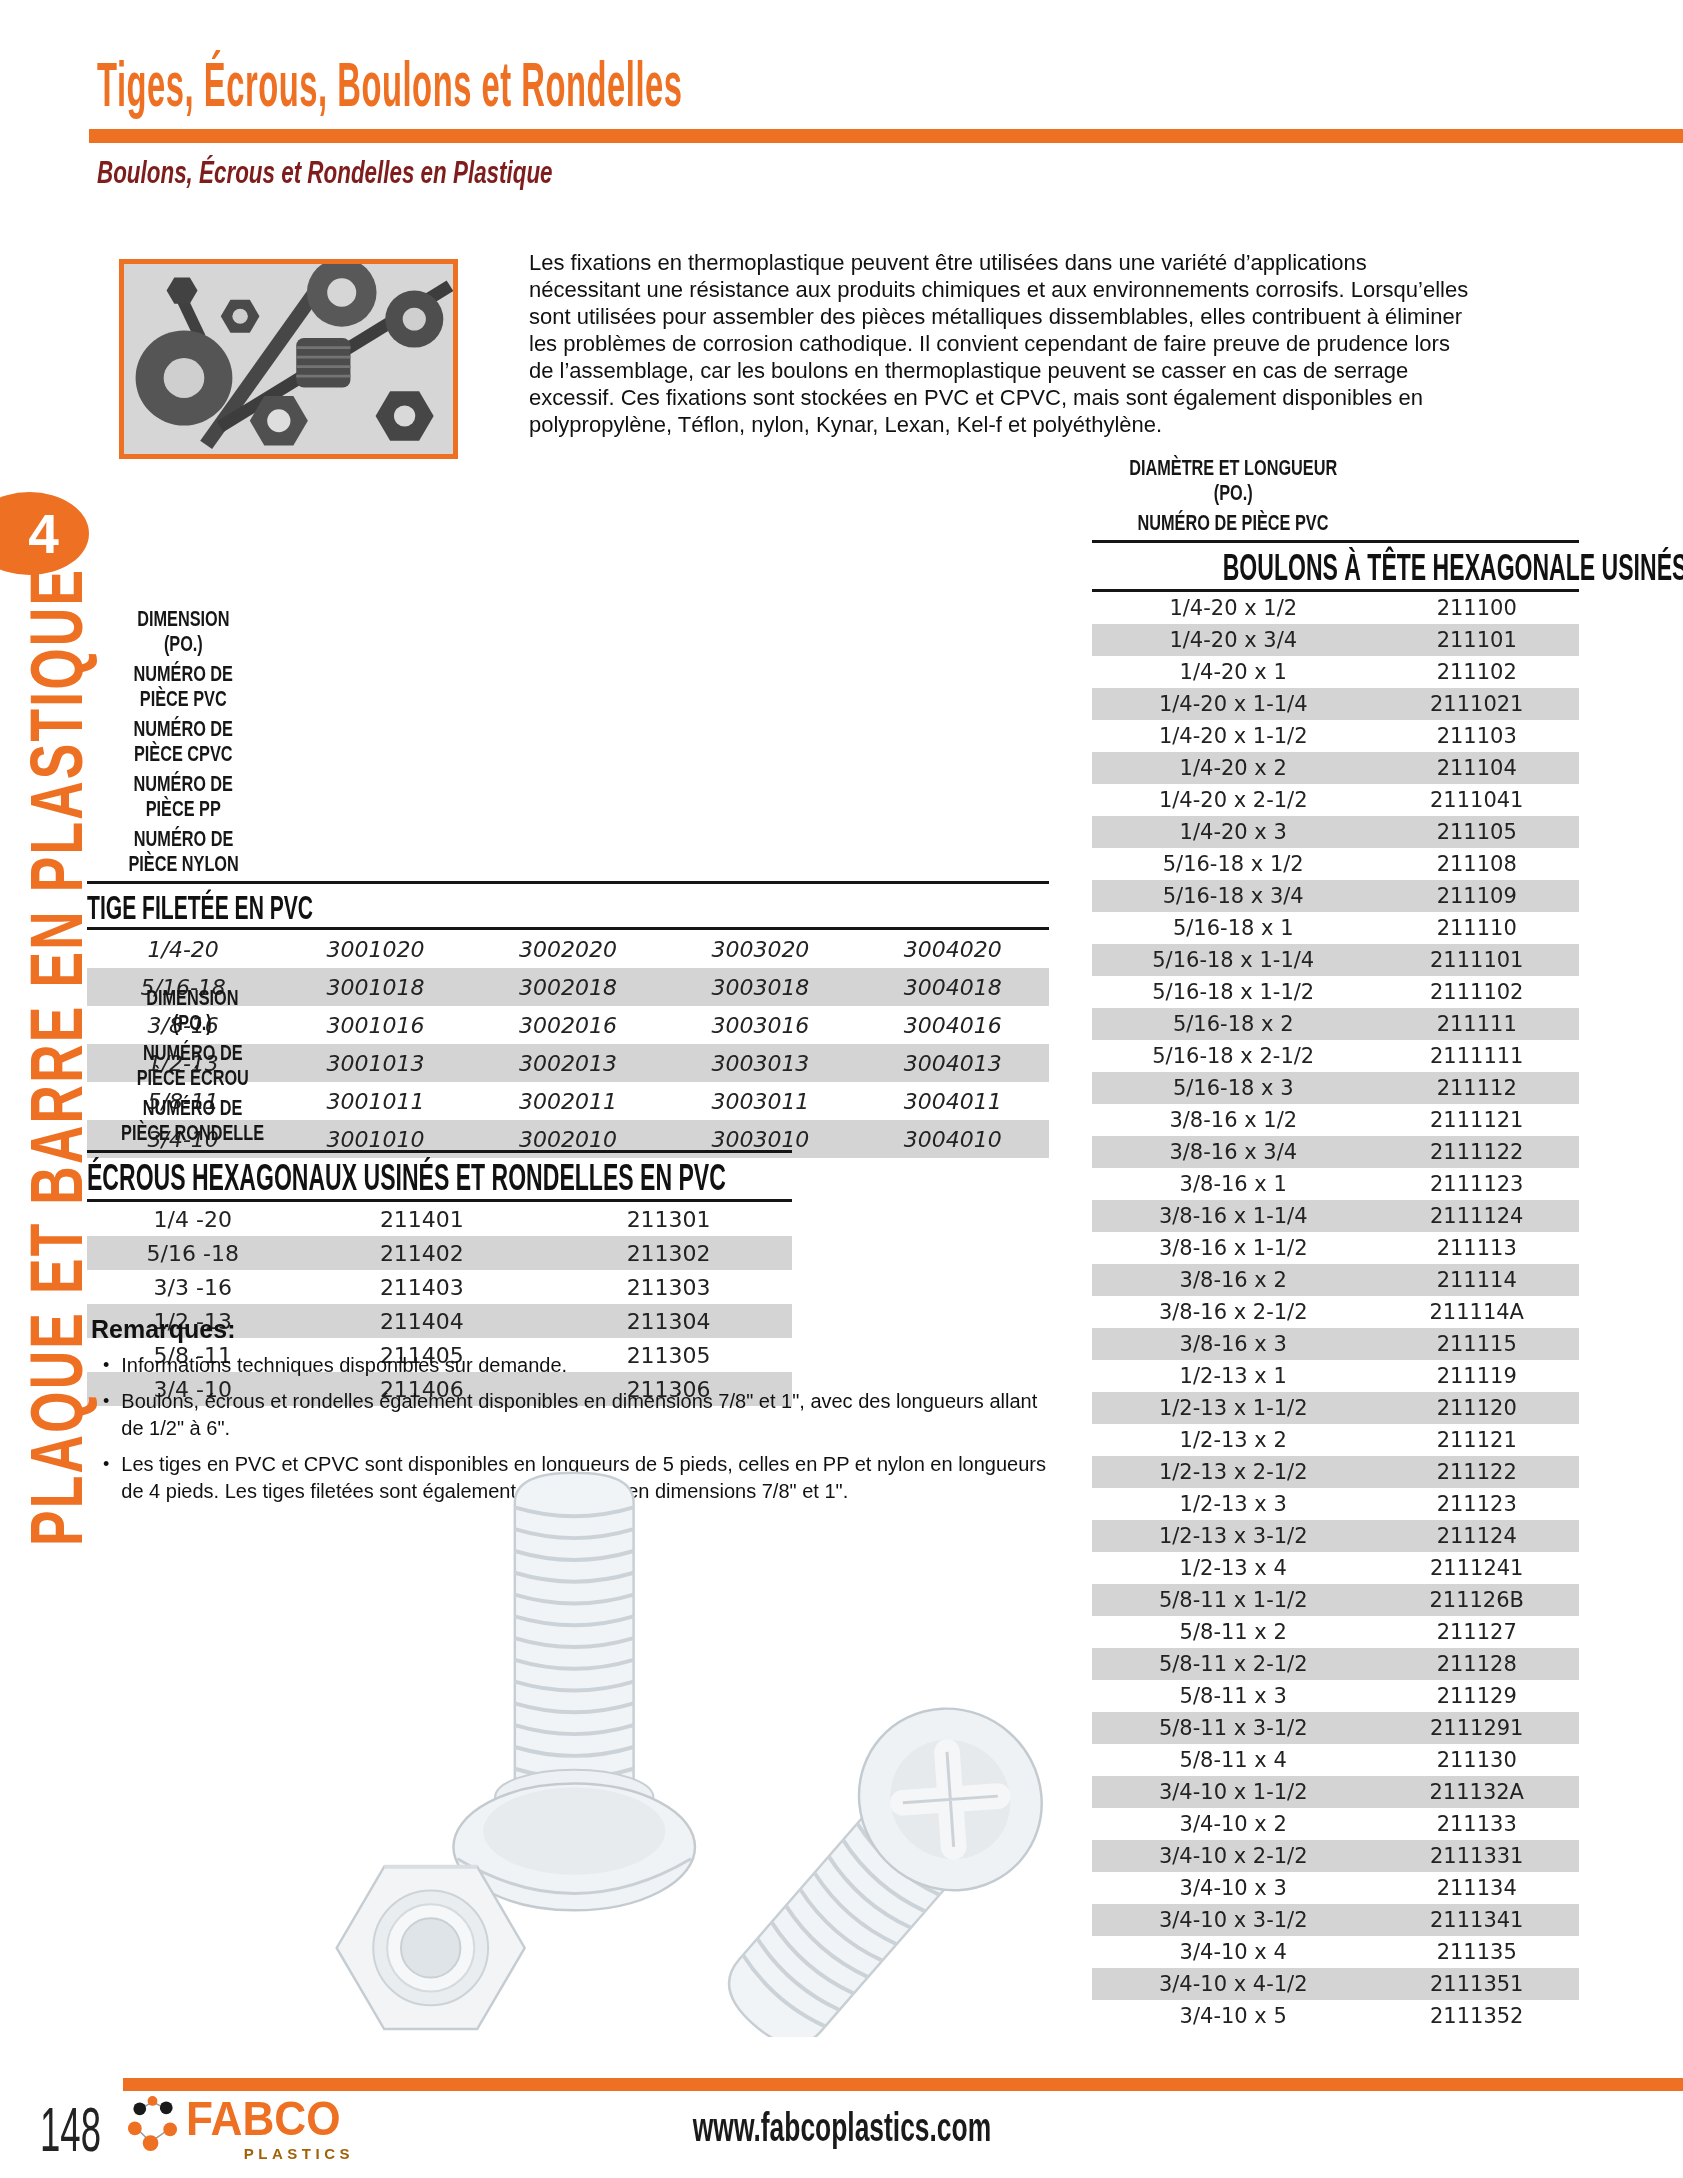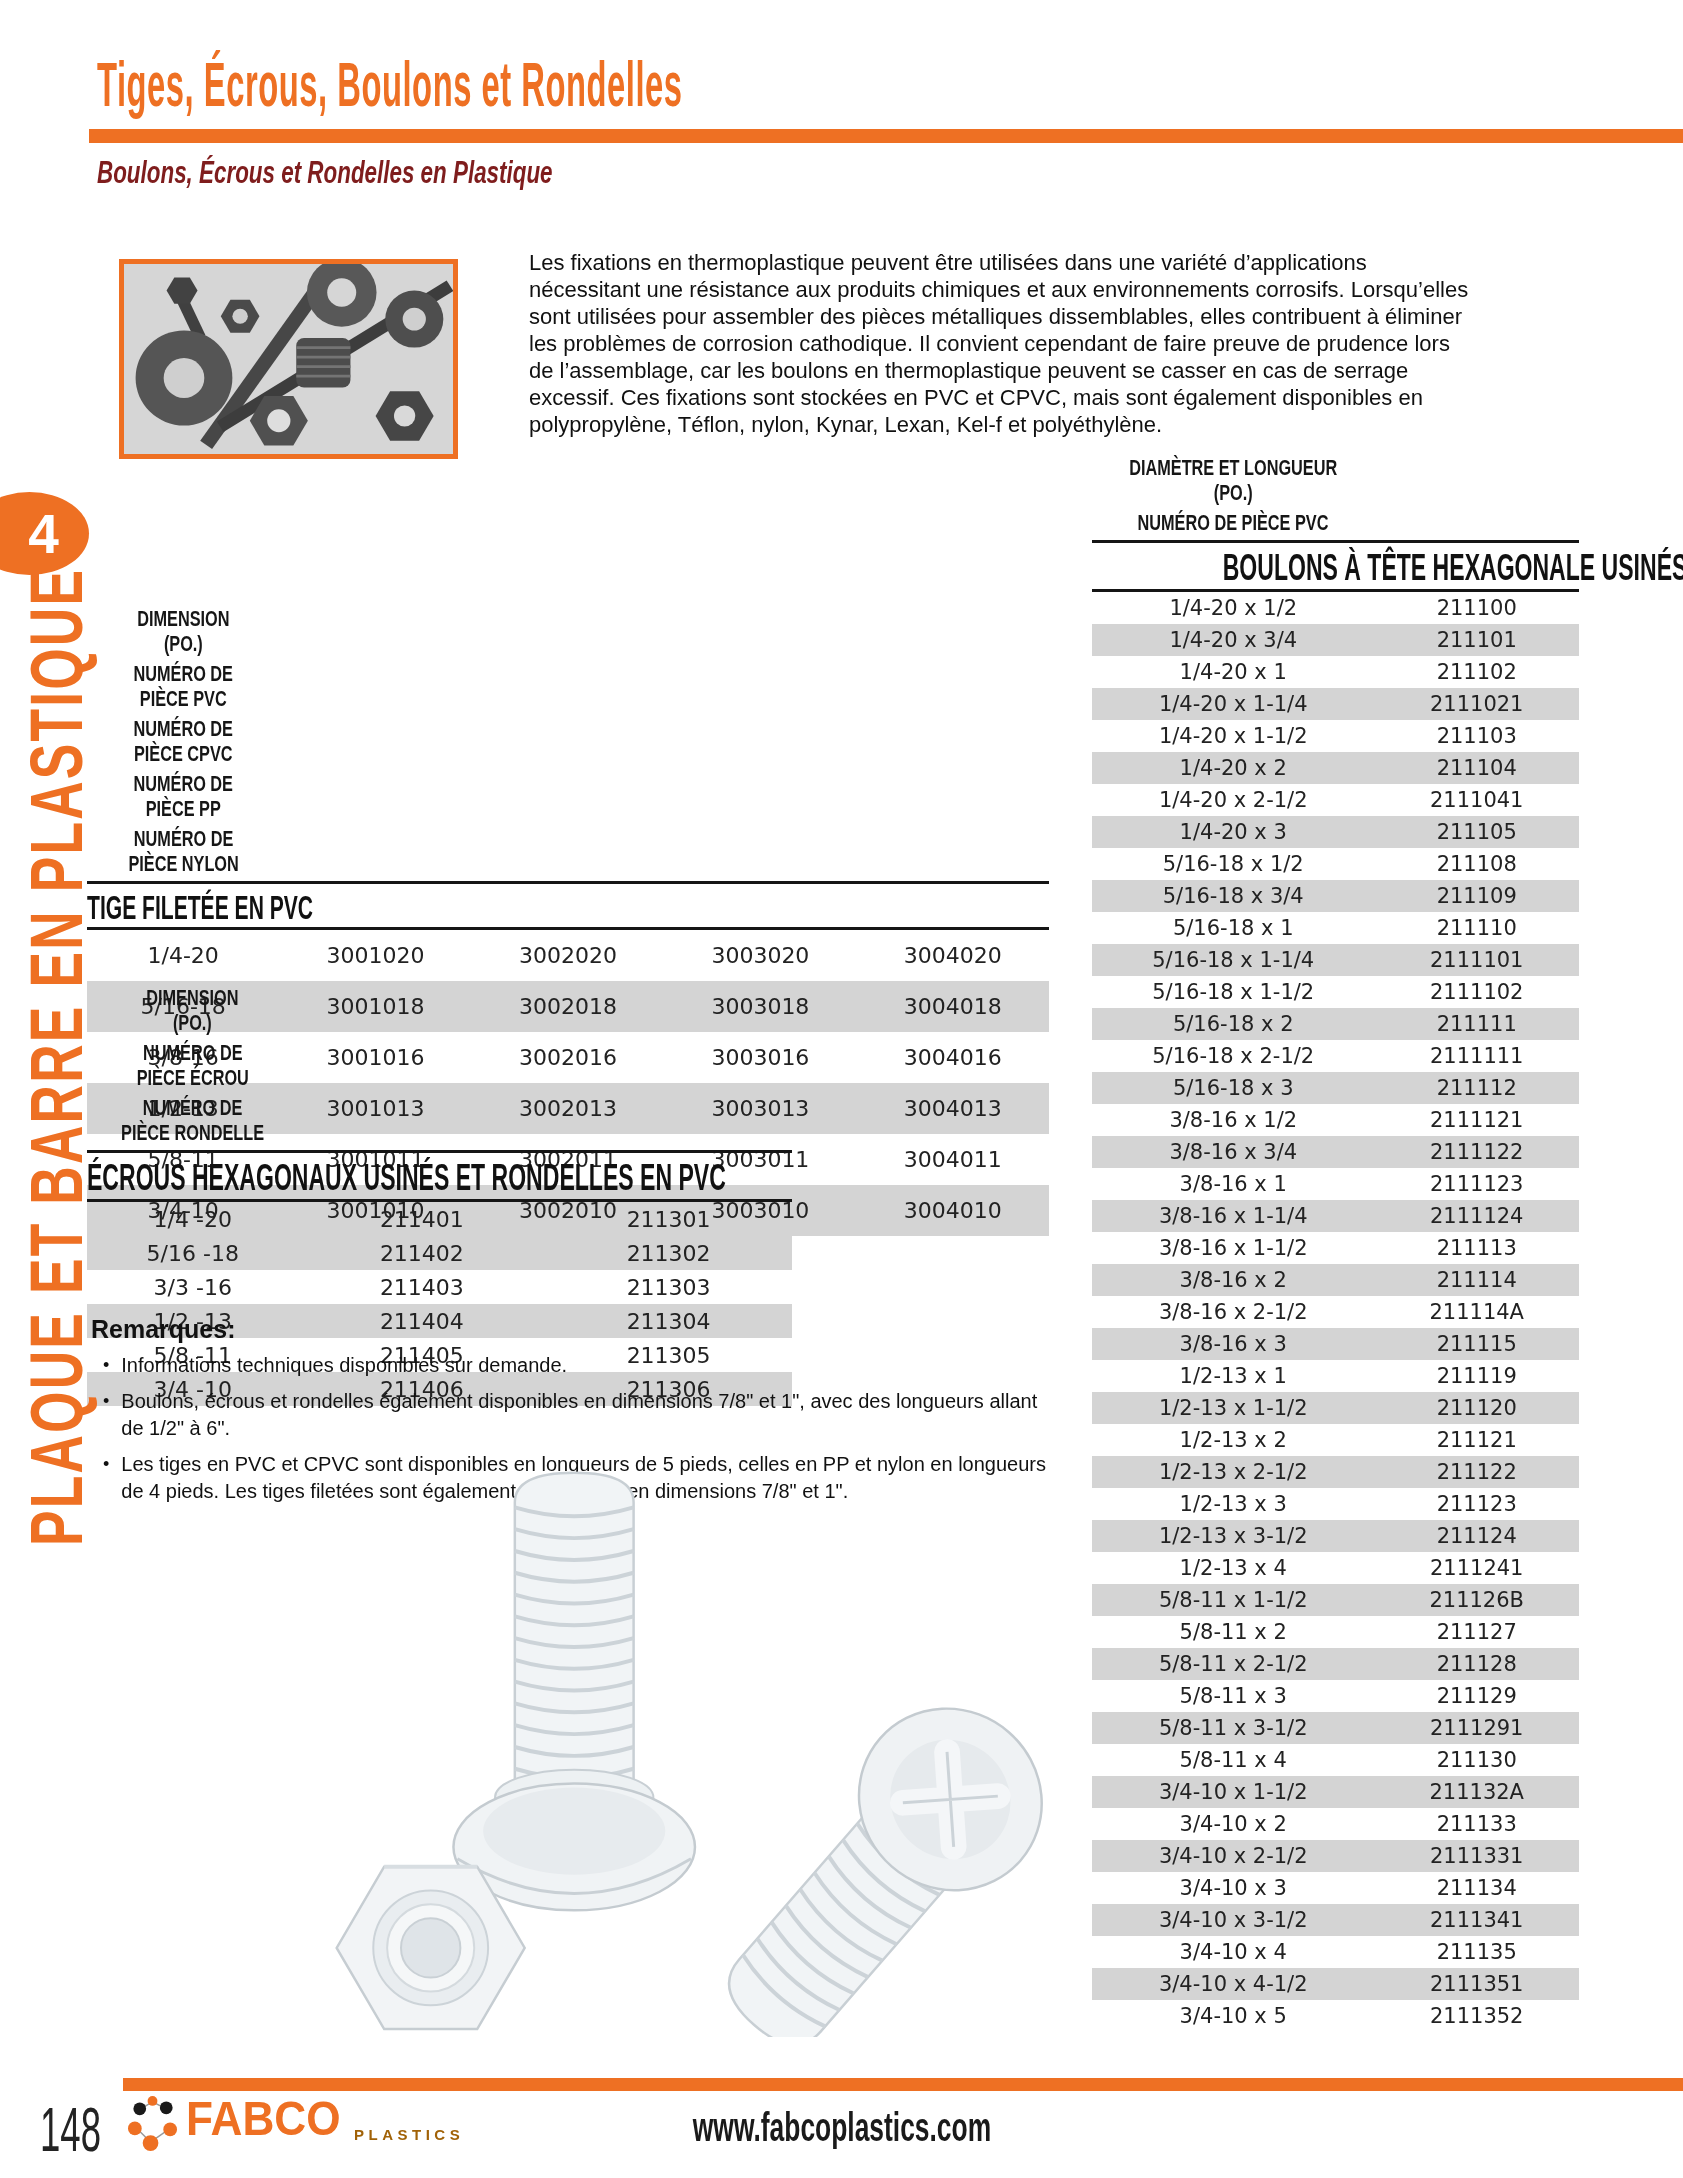--- a/index.html
+++ b/index.html
@@ -34,21 +34,21 @@
   .band-title { display:inline-block; font-weight:bold; color:#111; white-space:nowrap; }
   .rows .tr { display:grid; align-items:center; }
   .rows .tr:nth-child(even) { background:#d4d4d4; }
   .rows .td { text-align:center; }
   .rows .cell { font-family:"DejaVu Sans","Liberation Sans",sans-serif; font-size:22px; color:#222; }
 
   
   #table-rod { left:87px; top:606px; width:962px; }
   #table-rod .thead, #table-rod .rows .tr { grid-template-columns:repeat(5,1fr); }
   #table-rod .band-title { font-size:34px; transform:scaleX(0.62); transform-origin:left center; }
-  #table-rod .rows .tr { height:51px; }
+  #table-rod .rows .tr { height:38px;font-style:italic; }
 
   
   #table-nuts { left:87px; top:985px; width:705px; }
   #table-nuts .thead, #table-nuts .rows .tr { grid-template-columns:30% 35% 35%; }
   #table-nuts .band-title { font-size:36px; transform:scaleX(0.64); transform-origin:left center; }
   #table-nuts .rows .tr { height:34px; }
 
   
   #table-bolts { left:1092px; top:455px; width:487px; }
   #table-bolts .thead, #table-bolts .rows .tr { grid-template-columns:58% 42%; }
@@ -75,21 +75,21 @@
 
   
   .photo2 { position:absolute; left:198px; top:1453px; width:891px; height:584px; }
   .photo2 svg { display:block; width:100%; height:100%; }
 
   
   .f-bar { position:absolute; left:123px; top:2078px; width:1560px; height:13px; background:#ee7023; }
   .f-page { position:absolute; left:40px; top:2093px; font-size:63px; font-weight:normal; color:#232323; }
   .f-page .cond { transform:scaleX(0.58); transform-origin:left center; }
   .f-logo { position:absolute; left:127px; top:2095px; display:flex; align-items:flex-start; gap:8px; }
-  .f-logo-text { display:flex; }
+  .f-logo-text { display:flex; flex-direction:column; }
   .f-logo-name { font-size:48px; font-weight:bold; color:#ee7023; letter-spacing:0px;
                  transform:scaleX(0.92); transform-origin:left center; line-height:48px; }
   .f-logo-sub { font-size:15px; font-weight:bold; color:#a16207; letter-spacing:4.5px;
                 align-self:flex-end; margin-top:2px; }
   .f-url { position:absolute; left:0; right:0; top:2105px; text-align:center;
            font-size:40px; font-weight:bold; color:#1a1a1a; }
   .f-url .cond { transform:scaleX(0.66); transform-origin:center; }
 </style>
 </head>
 <body>

